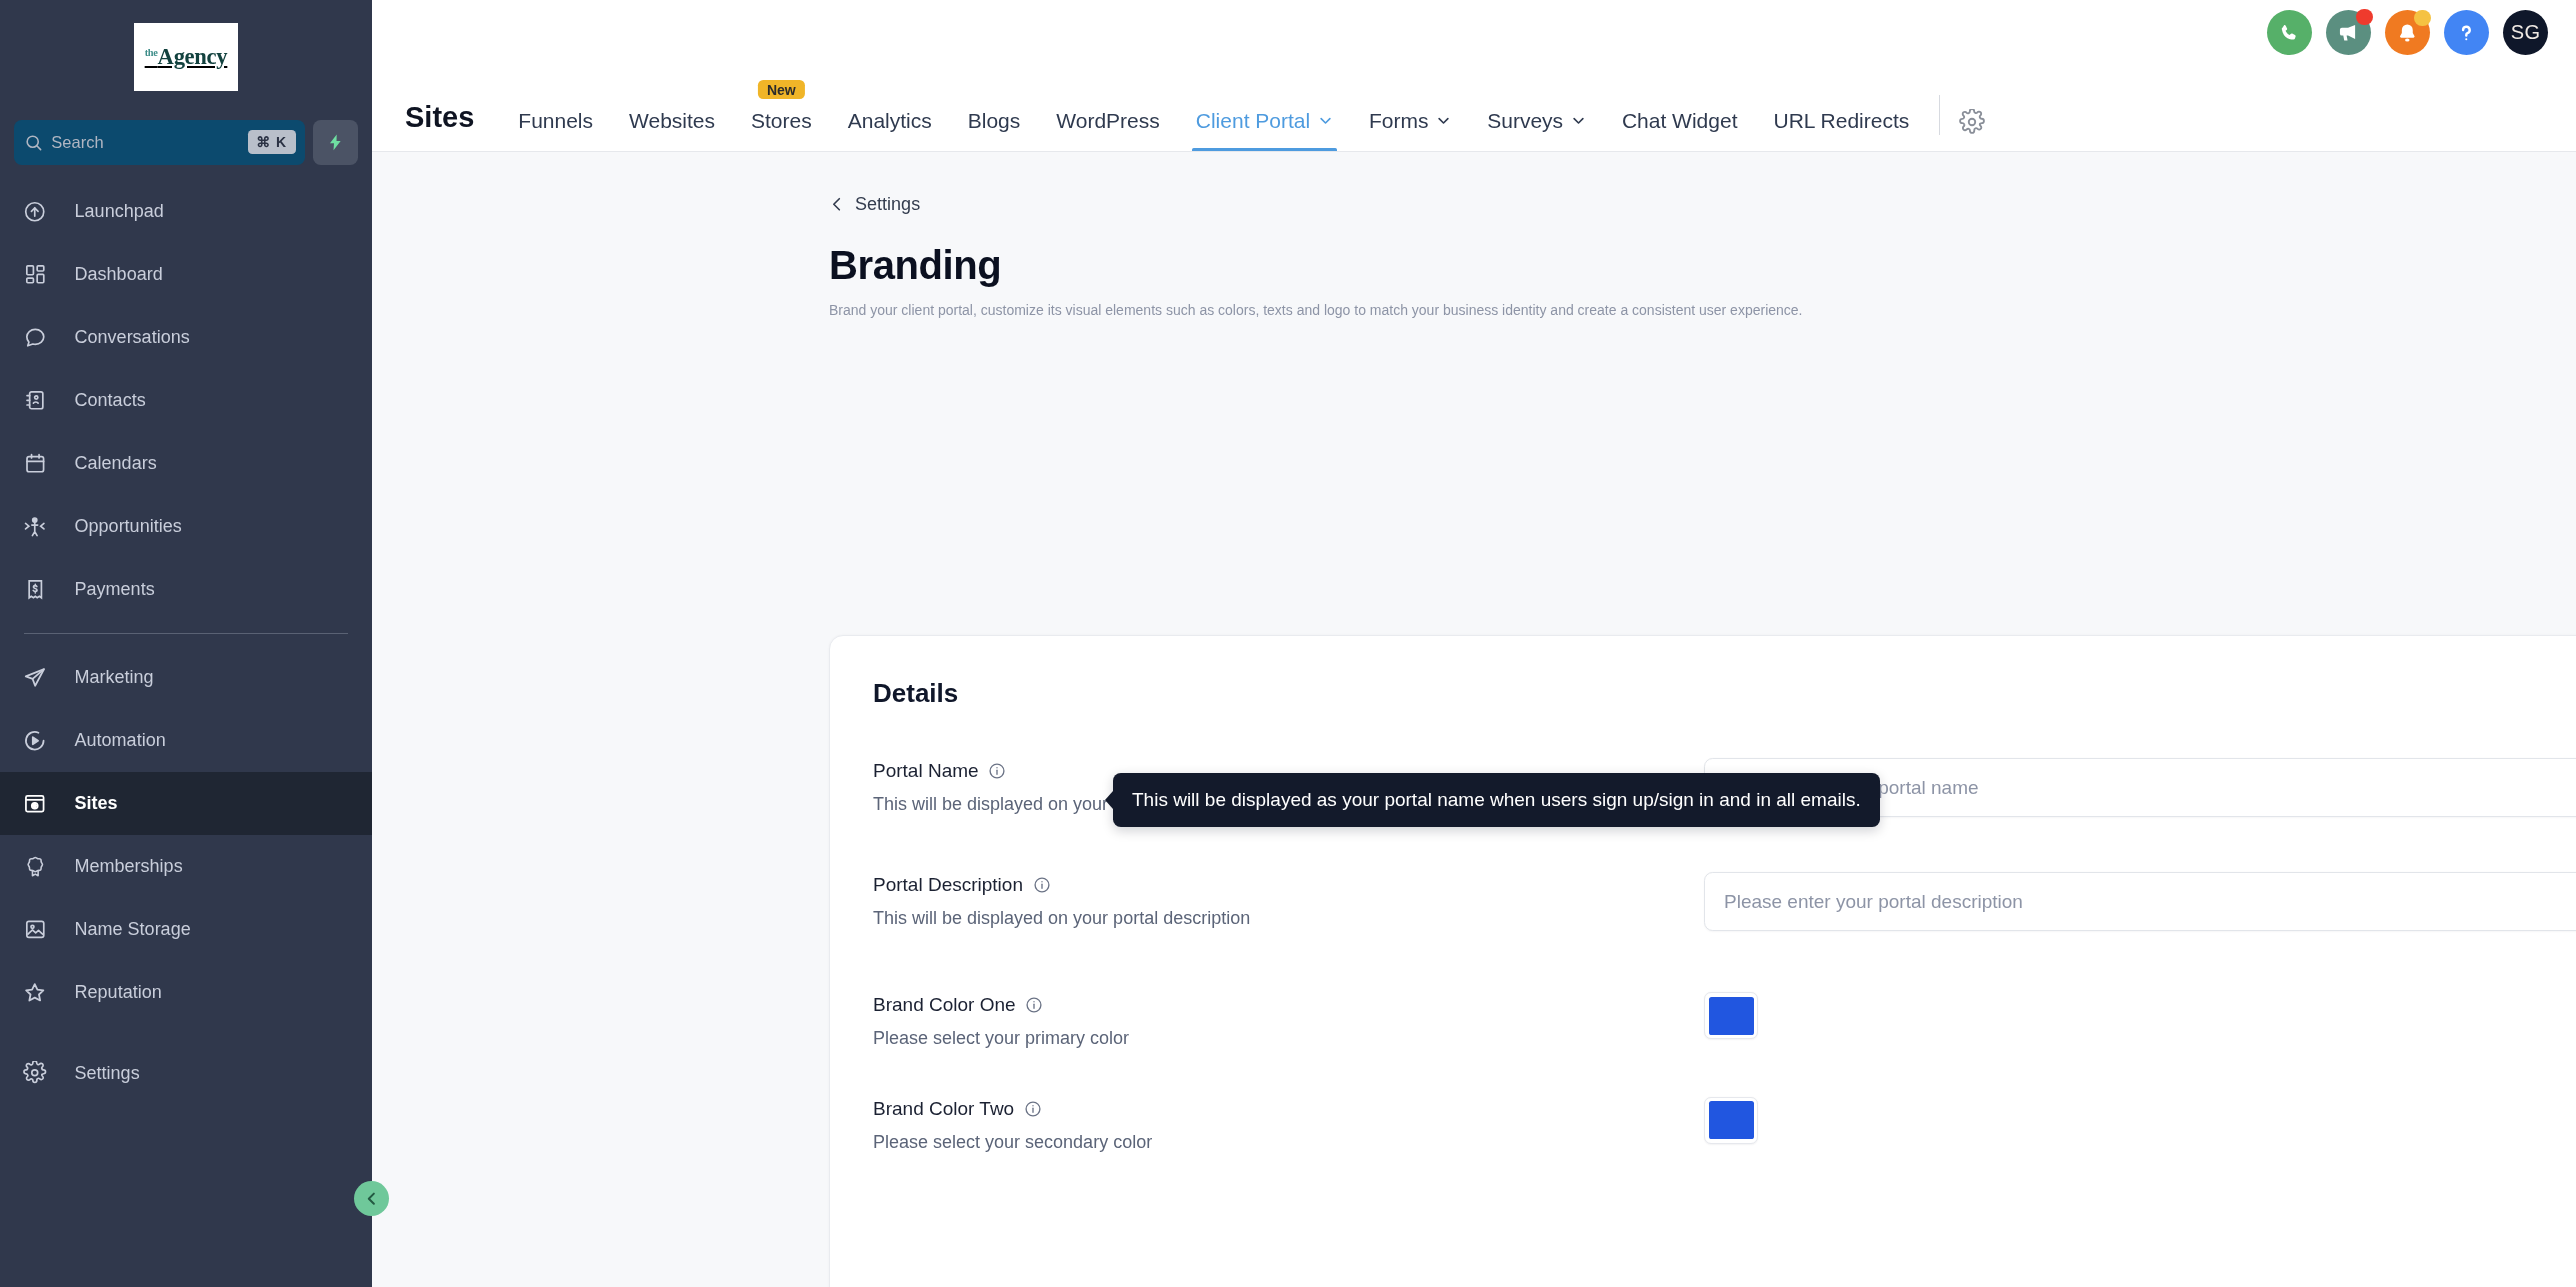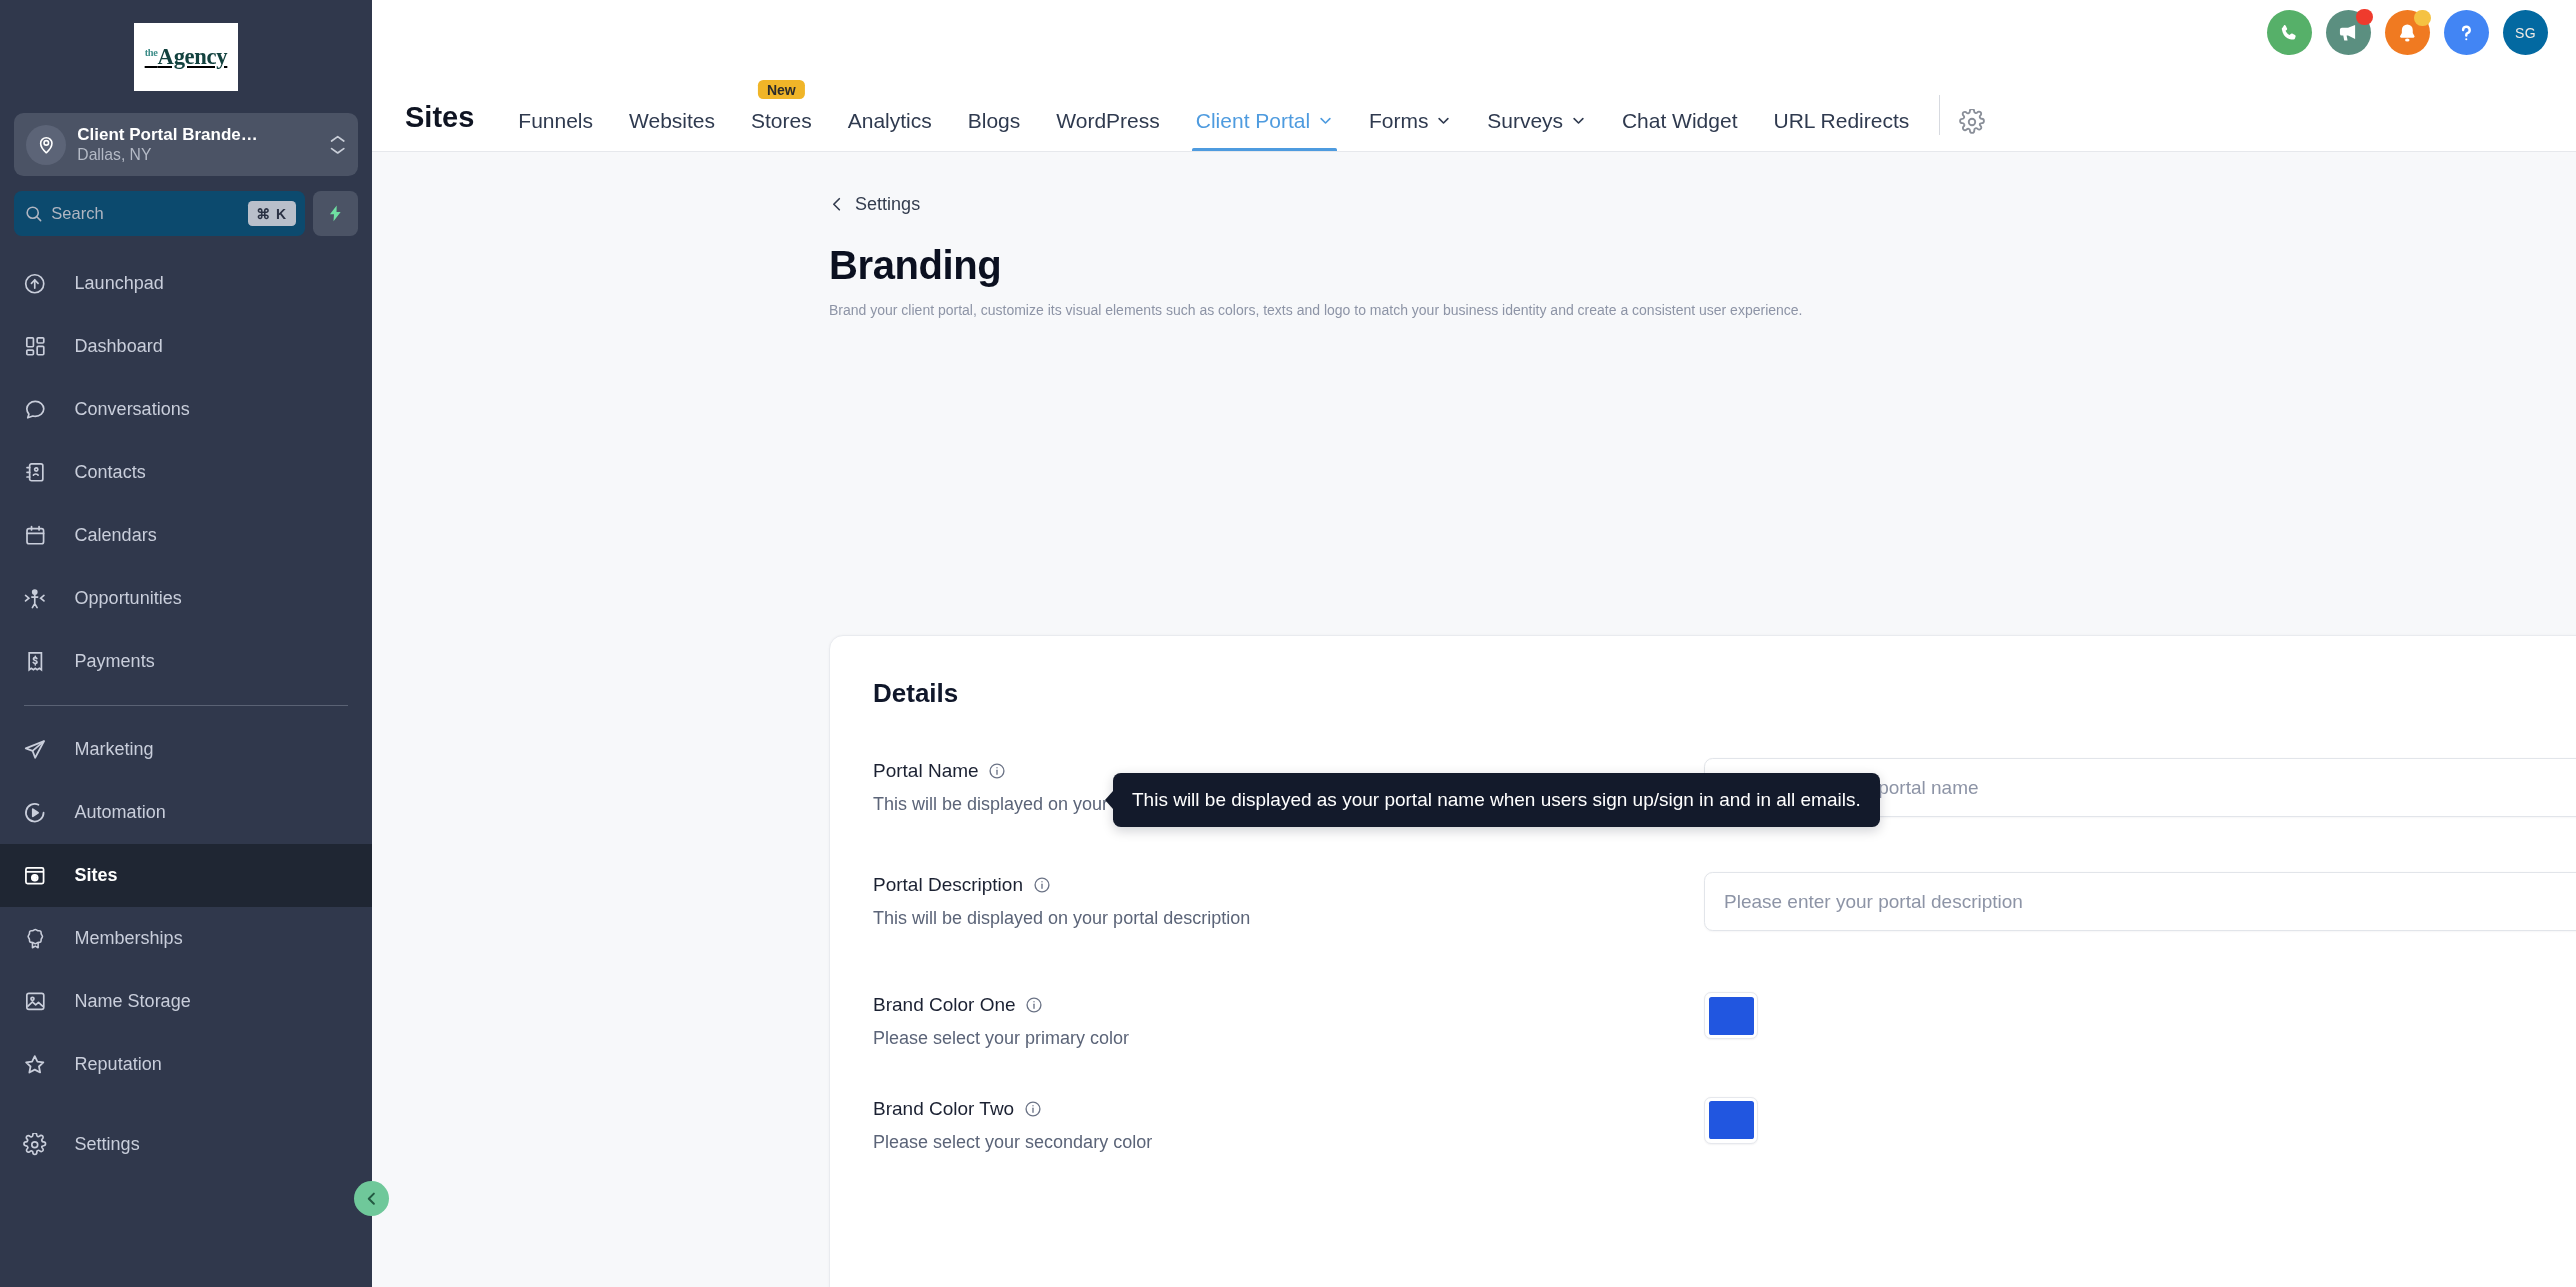--- a/index.html
+++ b/index.html
@@ -78,21 +78,21 @@
     height: 152px; background: #ffffff;
     border-bottom: 0.9px solid #e6e8ec;
     position: relative; flex: 0 0 auto;
   }
   .top-icons { position: absolute; right: 28px; top: 10.4px; display: flex; gap: 14px; align-items: center; }
   .circ { width: 45px; height: 45px; border-radius: 50%; display:flex; align-items:center; justify-content:center; position: relative; cursor: pointer; }
   .c-phone { background: #56b069; }
   .c-mega  { background: #5b8f80; }
   .c-bell  { background: #f07a21; }
   .c-help  { background: #4285f4; }
-  .c-user  { background: #0369a1; color: #f0eae4; font-size: 14px; letter-spacing: 0.4px; }
+  .c-user  { background: #0f172a; color: #f0eae4; font-size: 20px; letter-spacing: 0.4px; }
   .dot { position: absolute; border-radius: 50%; }
   .dot-red { width: 16.5px; height: 16.5px; background: #ef3b2d; right: -1.7px; top: -1.7px; }
   .dot-yellow { width: 16.5px; height: 16.5px; background: #f5c242; right: -0.9px; top: -0.9px; }
 
   .tabs { position: absolute; left: 33px; bottom: 0; display: flex; align-items: flex-end; gap: 0; }
   .brandword { font-size: 29px; font-weight: 700; color: #0f1422; padding: 0 26px 19px 0; line-height: 1; }
   .tab {
     position: relative; font-size: 21px; color: #2f3a4f; padding: 0 18px 20px;
     cursor: pointer; white-space: nowrap; line-height: 1;
     display: flex; align-items: center; gap: 7.8px;
@@ -169,40 +169,20 @@
 <div class="app">
 
   <aside class="sidebar">
 
     <div class="logo-wrap">
       <div class="logo-box">
         <div class="logo-text"><sup>the</sup><span>Agency</span></div>
       </div>
     </div>
 
-    <div class="loc-card">
-      <div class="loc-avatar">
-        <svg width="22.6" height="22.6" viewBox="0 0 24 24" fill="none" stroke="#ffffff" stroke-width="1.7" stroke-linecap="round" stroke-linejoin="round">
-          <path d="M12 21s6-5.1 6-10a6 6 0 1 0-12 0c0 4.9 6 10 6 10z"></path>
-            <circle cx="12" cy="10.5" r="2.4"></circle>
-        </svg>
-      </div>
-      <div class="loc-texts">
-        <div class="loc-name">Client Portal Brande…</div>
-        <div class="loc-sub">Dallas, NY</div>
-      </div>
-      <div class="loc-chevrons">
-        <svg width="17.4" height="9.6" viewBox="0 0 20 11" fill="none" stroke="#c9ced8" stroke-width="2" stroke-linecap="round" stroke-linejoin="round">
-            <polyline points="3,8 10,3 17,8"></polyline>
-          </svg>
-        <svg width="17.4" height="9.6" viewBox="0 0 20 11" fill="none" stroke="#c9ced8" stroke-width="2" stroke-linecap="round" stroke-linejoin="round">
-            <polyline points="3,3 10,8 17,3"></polyline>
-          </svg>
-      </div>
-    </div>
 
     <div class="search-row">
       <div class="search-box">
         <svg width="19" height="19" viewBox="0 0 24 24" fill="none" stroke="#b0b6c2" stroke-width="2" stroke-linecap="round">
             <circle cx="11" cy="11" r="7"></circle>
             <line x1="16.5" y1="16.5" x2="21" y2="21"></line>
           </svg>
         <span class="search-ph">Search</span>
         <span class="kbd">⌘ K</span>
       </div>

